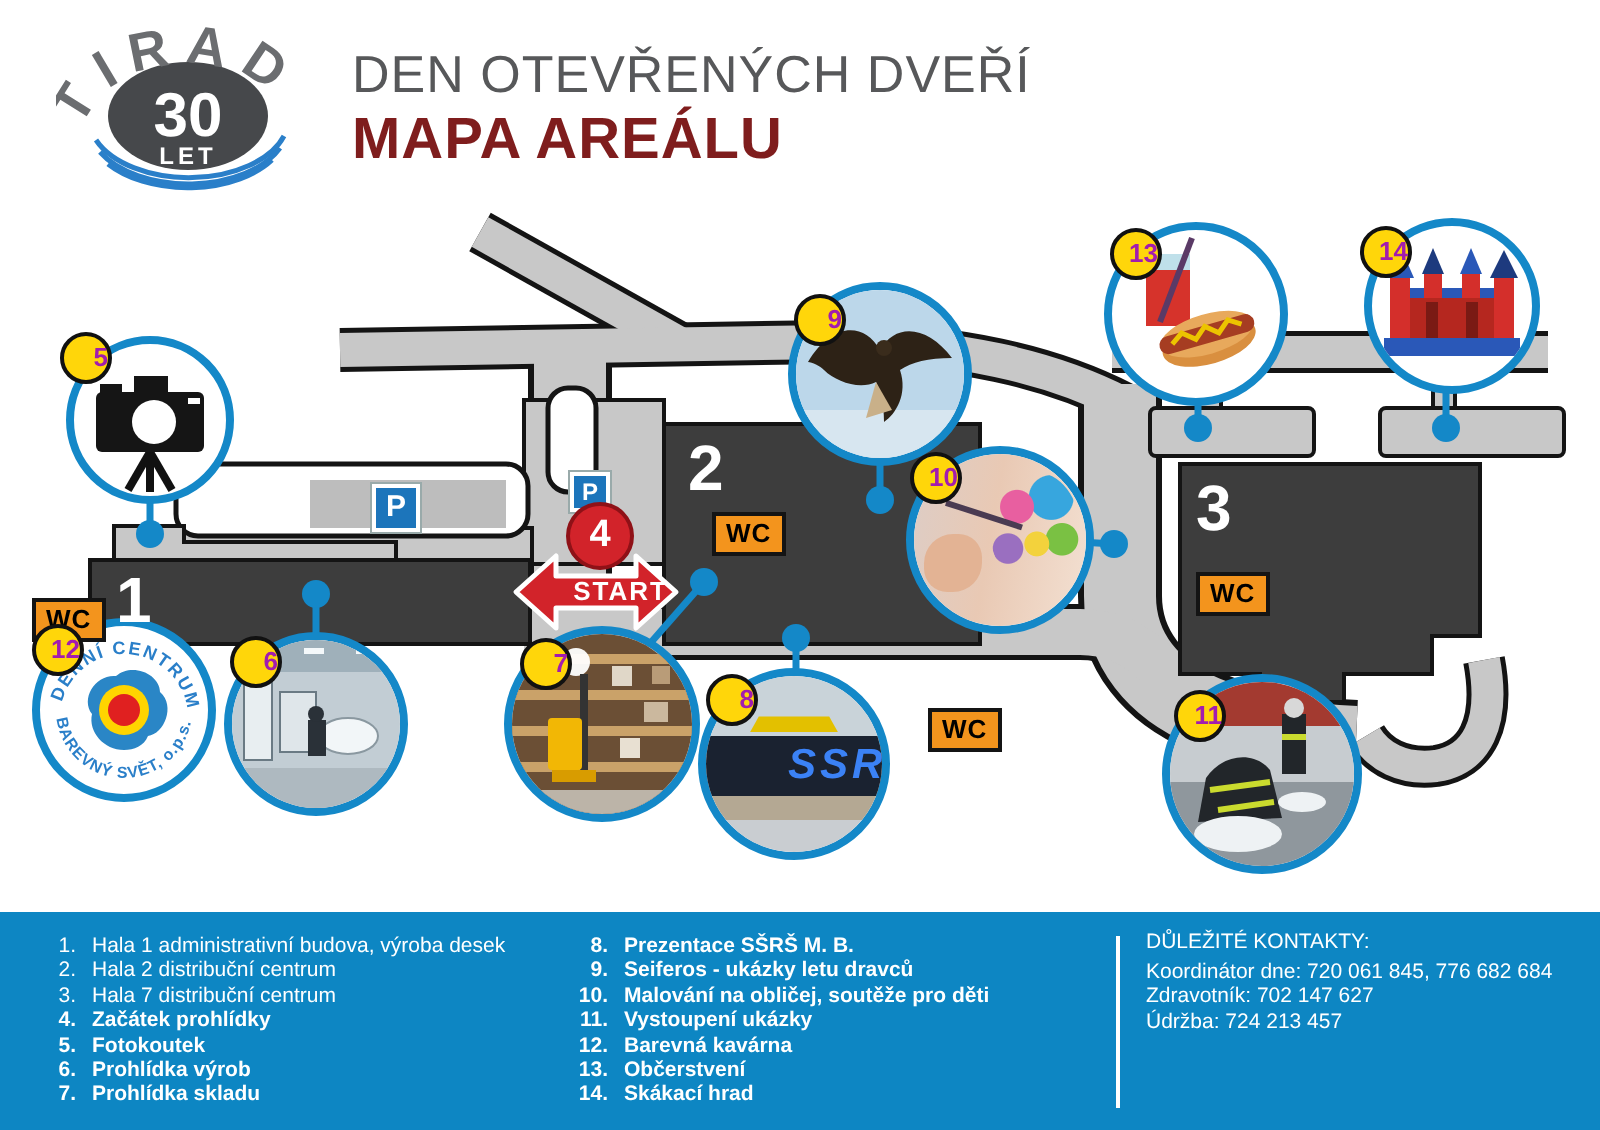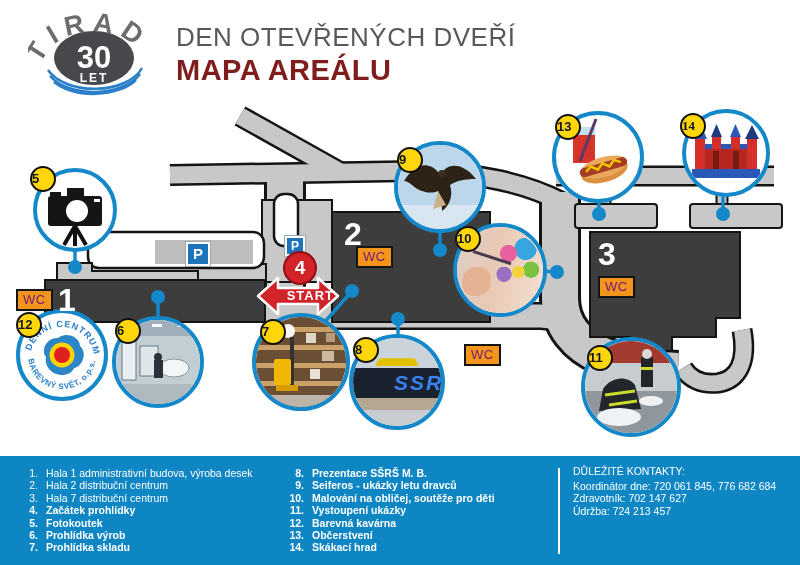--- a/index.html
+++ b/index.html
@@ -6,23 +6,23 @@
   #stage{position:relative;width:800px;height:565px;background:#ffffff;overflow:hidden;
          font-family:"Liberation Sans",sans-serif;}
   
   .hdr-title1{position:absolute;left:176px;top:22px;font-size:26px;color:#57585a;letter-spacing:.5px;}
   .hdr-title2{position:absolute;left:176px;top:54px;font-size:29px;font-weight:bold;color:#7f1d1d;letter-spacing:.5px;}
   .logo{position:absolute;left:28px;top:6px;}
   
   .map-svg{position:absolute;left:0;top:0;z-index:1;}
   .spot{position:absolute;border:4px solid #1488c8;border-radius:50%;overflow:hidden;background:#fff;z-index:3;}
   .badge{position:absolute;width:22px;height:22px;border:2px solid #111;border-radius:50%;background:#ffd60a;
-         color:#0f172a;font-weight:bold;font-size:13px;line-height:22px;text-align:left;z-index:5;}
-  .wc{position:absolute;background:#f3941d;border:2px solid #141414;color:#701a75;font-weight:normal;
-      font-size:13px;line-height:16px;padding:1px 5px;letter-spacing:.5px;z-index:4;}
+         color:#a21caf;font-weight:bold;font-size:13px;line-height:22px;text-align:right;z-index:5;}
+  .wc{position:absolute;background:#f3941d;border:2px solid #141414;color:#000000;font-weight:bold;
+      font-size:13px;line-height:16px;padding:1px 5px;letter-spacing:.5px;z-index:4;margin-top:10px;}
   .psign{position:absolute;background:#1c75bb;border:2px solid #fff;color:#fff;font-weight:bold;
          text-align:center;z-index:4;box-shadow:0 0 0 1px #9aa;}
   .bnum{position:absolute;color:#fff;font-weight:bold;font-size:32px;z-index:4;}
   .start4{position:absolute;left:283px;top:251px;width:30px;height:30px;border-radius:50%;background:#d2232a;
           border:2px solid #8f1117;color:#fff;font-weight:bold;font-size:19px;line-height:30px;text-align:center;z-index:5;}
   .startlbl{position:absolute;left:262px;top:288px;width:72px;text-align:right;color:#fff;
             font-weight:bold;font-size:13px;letter-spacing:1px;z-index:5;}
   
   .s8bg{position:absolute;inset:0;background:linear-gradient(180deg,#c9d3d9 0 34%,#1a2230 34% 68%,#b4a893 68% 82%,#c9cdd1 82% 100%);}
   .s8trap{position:absolute;left:25%;top:23%;width:50%;height:9%;background:#e3c000;
@@ -294,21 +294,21 @@
 
   <div class="badge" style="left:30px;top:166px;">5</div>
   <div class="badge" style="left:115px;top:318px;">6</div>
   <div class="badge" style="left:260px;top:319px;">7</div>
   <div class="badge" style="left:353px;top:337px;">8</div>
   <div class="badge" style="left:397px;top:147px;">9</div>
   <div class="badge" style="left:455px;top:226px;">10</div>
   <div class="badge" style="left:587px;top:345px;">11</div>
   <div class="badge" style="left:16px;top:312px;">12</div>
   <div class="badge" style="left:555px;top:114px;">13</div>
-  <div class="badge" style="left:680px;top:113px;font-family:Liberation Serif, serif;">14</div>
+  <div class="badge" style="left:680px;top:113px;">14</div>
 
   <div class="bar">
     <div class="leg-col" style="left:16px;">
       <div class="leg-row">
           <span class="num">1.</span>
           <span>Hala 1 administrativní budova, výroba desek</span>
         </div>
       <div class="leg-row">
           <span class="num">2.</span>
           <span>Hala 2 distribuční centrum</span>

